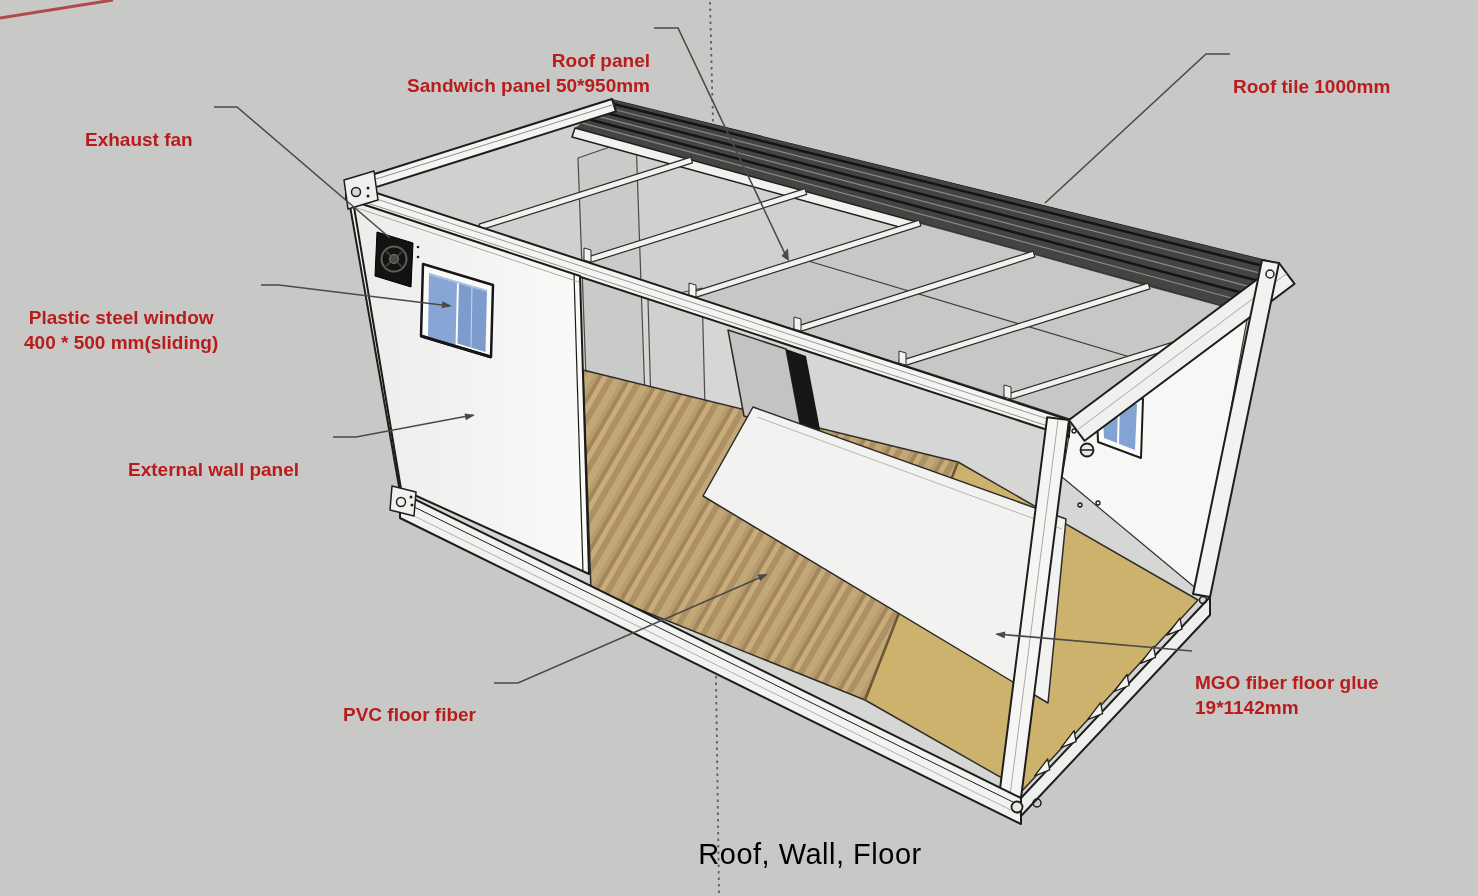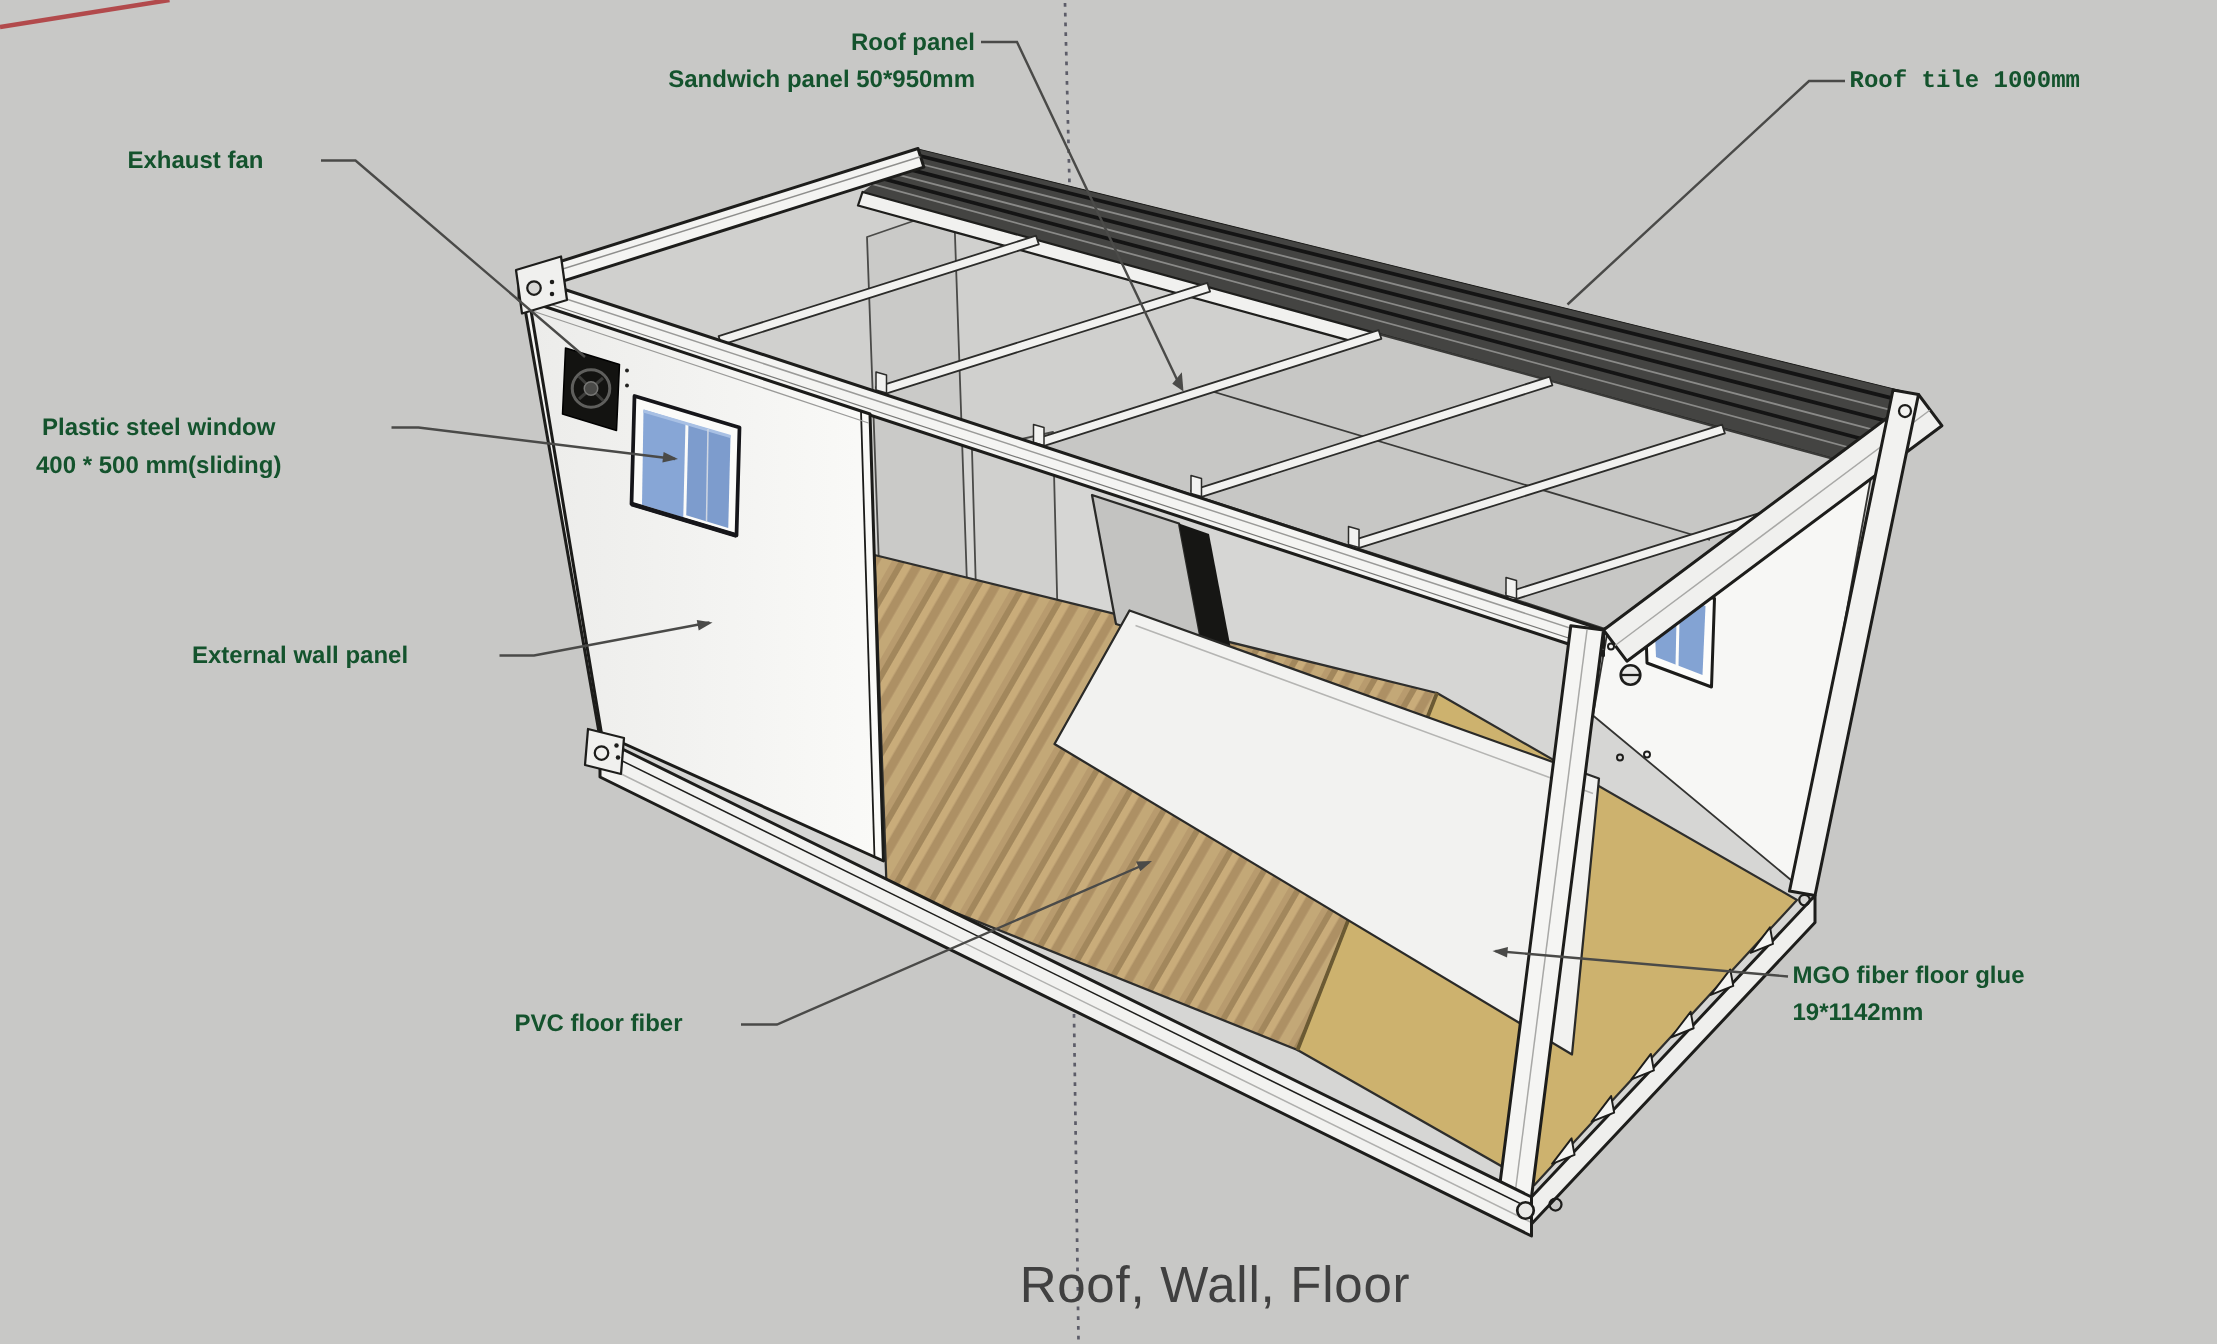--- a/index.html
+++ b/index.html
@@ -1,24 +1,24 @@
 <!DOCTYPE html>
 <html><head>
 <meta charset="utf-8">
 <style>
   html,body{margin:0;padding:0;}
   body{width:1478px;height:896px;overflow:hidden;background:#c8c8c6;}
   .stage{position:relative;width:1478px;height:896px;background:#c8c8c6;
          font-family:"Liberation Sans",sans-serif;}
   .stage svg{position:absolute;left:0;top:0;}
-  .callout{position:absolute;color:#14532d;font-size:16px;font-weight:bold;
-           line-height:25px;white-space:nowrap;}
+  .callout{position:absolute;color:#b91c1c;font-size:19px;font-weight:bold;
+           line-height:25px;white-space:nowrap;margin-top:32px;}
   .callout span{display:block;}
   .callout.right{text-align:right;}
-  .scene-title{position:absolute;color:#404040;font-size:34px;font-weight:400;
+  .scene-title{position:absolute;color:#000000;font-size:29px;font-weight:400;
                letter-spacing:0.5px;text-align:center;white-space:nowrap;}
 </style>
 </head>
 <body>
 
 <div class="stage">
 
 <svg width="1478" height="896" viewBox="0 0 1478 896">
   <defs>
     <linearGradient id="wallGrad" x1="0" y1="0" x2="1" y2="0">
@@ -216,21 +216,21 @@
     <polyline points="1192,651 997,634"></polyline>
     <polygon points="995,634 1005.3,631.4 1004.7,638.4" fill="#4a4a48" stroke="none"></polygon>
   </g>
 </svg>
 
 <div class="callout right" style="left:300px;top:16px;width:350px;">
   <span>Roof panel</span>
   <span>Sandwich panel 50*950mm</span>
 </div>
 
-<div class="callout" style="left:1233px;top:42px;font-family:Liberation Mono, monospace;">
+<div class="callout" style="left:1233px;top:42px;">
   <span>Roof tile 1000mm</span>
 </div>
 
 <div class="callout" style="left:85px;top:95px;">
   <span>Exhaust fan</span>
 </div>
 
 <div class="callout" style="left:24px;top:273px;text-align:center;">
   <span>Plastic steel window</span>
   <span>400 * 500 mm(sliding)</span>

